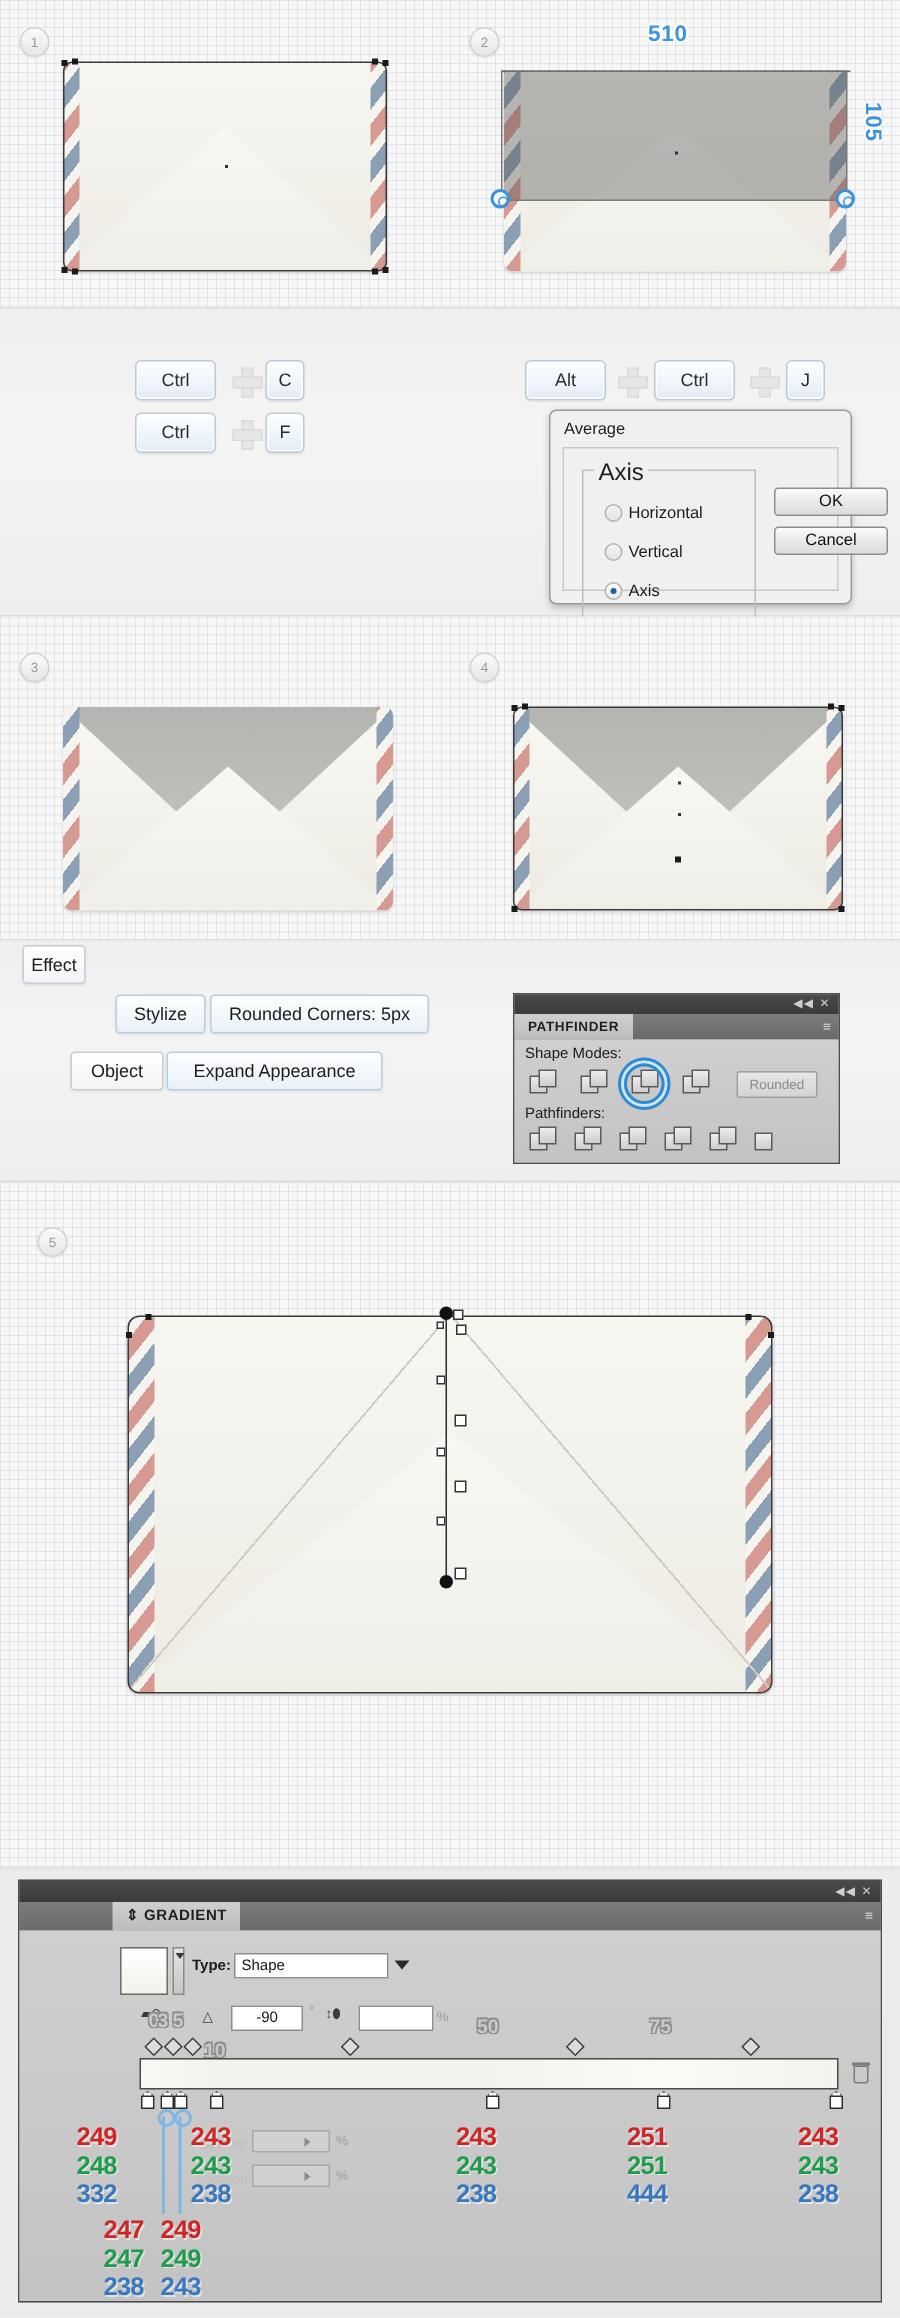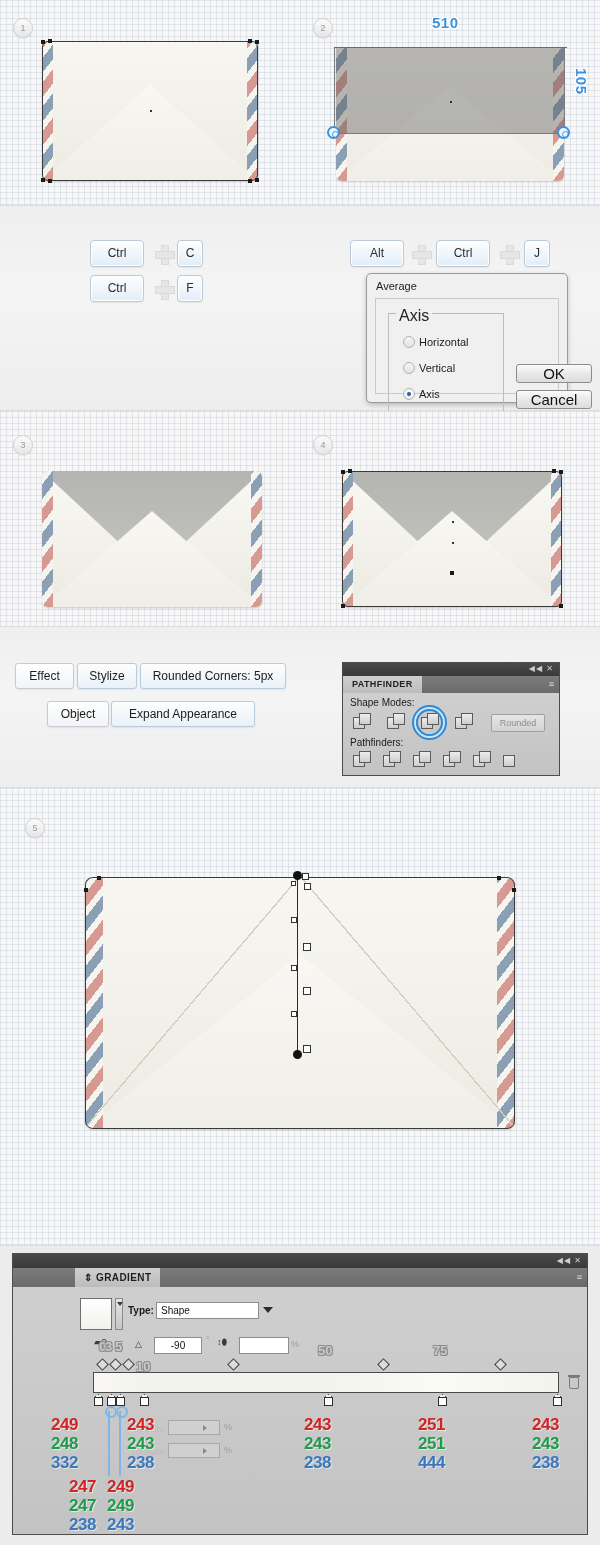--- a/index.html
+++ b/index.html
@@ -123,21 +123,21 @@
     background:linear-gradient(to bottom,#f4f4f4,#e3e3e3); border:1px solid #b2b2b2;
   }
   .radio.on .dot{ background:linear-gradient(to bottom,#fbfbfb,#ececec); }
   .radio.on .dot:after{
     content:""; position:absolute; left:3px; top:3px; width:4px;height:4px;border-radius:50%;
     background:#1f5fa8;
   }
   .dbtn{
     position:absolute; width:76px;height:19px; border:1px solid #8d8d8d; border-radius:3px;
     background:linear-gradient(to bottom,#fbfbfb 0%,#e9e9e9 50%,#dcdcdc 100%);
-    font-size:15px; text-align:center; line-height:17px; color:#111;margin-top:39px;
+    font-size:11px; text-align:center; line-height:17px; color:#111;
   }
 
   
   .fbtn{
     position:absolute; height:26px; border:1px solid #c8ccd2; border-radius:3px;
     background:linear-gradient(to bottom,#ffffff,#f2f4f7);
     font-size:12px; line-height:24px; text-align:center; color:#1c1c1c;
     box-shadow:0 1px 2px rgba(0,0,0,.07);
   }
   .fbtn.blue{ border-color:#b9cbdd; background:linear-gradient(to bottom,#fdfeff,#e9f1f8); }
@@ -383,21 +383,21 @@
       <span style="left:219px;top:135px;"></span>
     <span style="left:110px;top:102px;"></span>
     <span style="left:8px;top:0;"></span>
       <span style="left:212px;top:0;"></span>
   </div>
 </div>
 
 <div class="plain-band" style="top:627px;height:160px;"></div>
 <div class="sep" style="top:787px;"></div>
 
-<div class="fbtn" style="left:15px;top:663px;width:59px;">Effect</div>
+<div class="fbtn" style="left:15px;top:630px;width:42px;">Effect</div>
 <div class="fbtn blue" style="left:77px;top:663px;width:60px;">Stylize</div>
 <div class="fbtn blue" style="left:140px;top:663px;width:146px;">Rounded Corners: 5px</div>
 <div class="fbtn" style="left:47px;top:701px;width:62px;">Object</div>
 <div class="fbtn blue" style="left:111px;top:701px;width:144px;">Expand Appearance</div>
 
 <div class="panel" style="left:342px;top:662px;width:218px;height:114px;">
   <div class="chrome">
     <span class="ctl">
       <span>◀◀</span>
       <span>✕</span>

